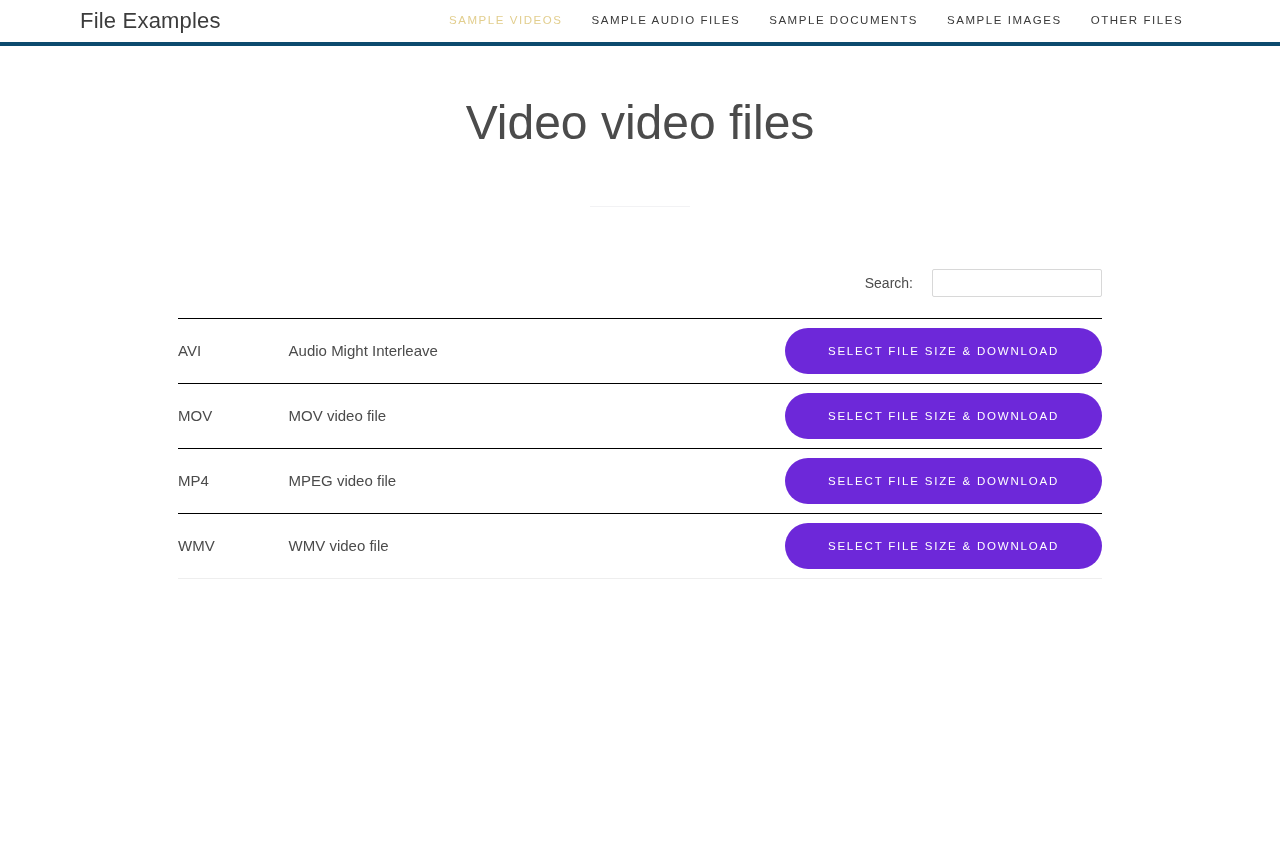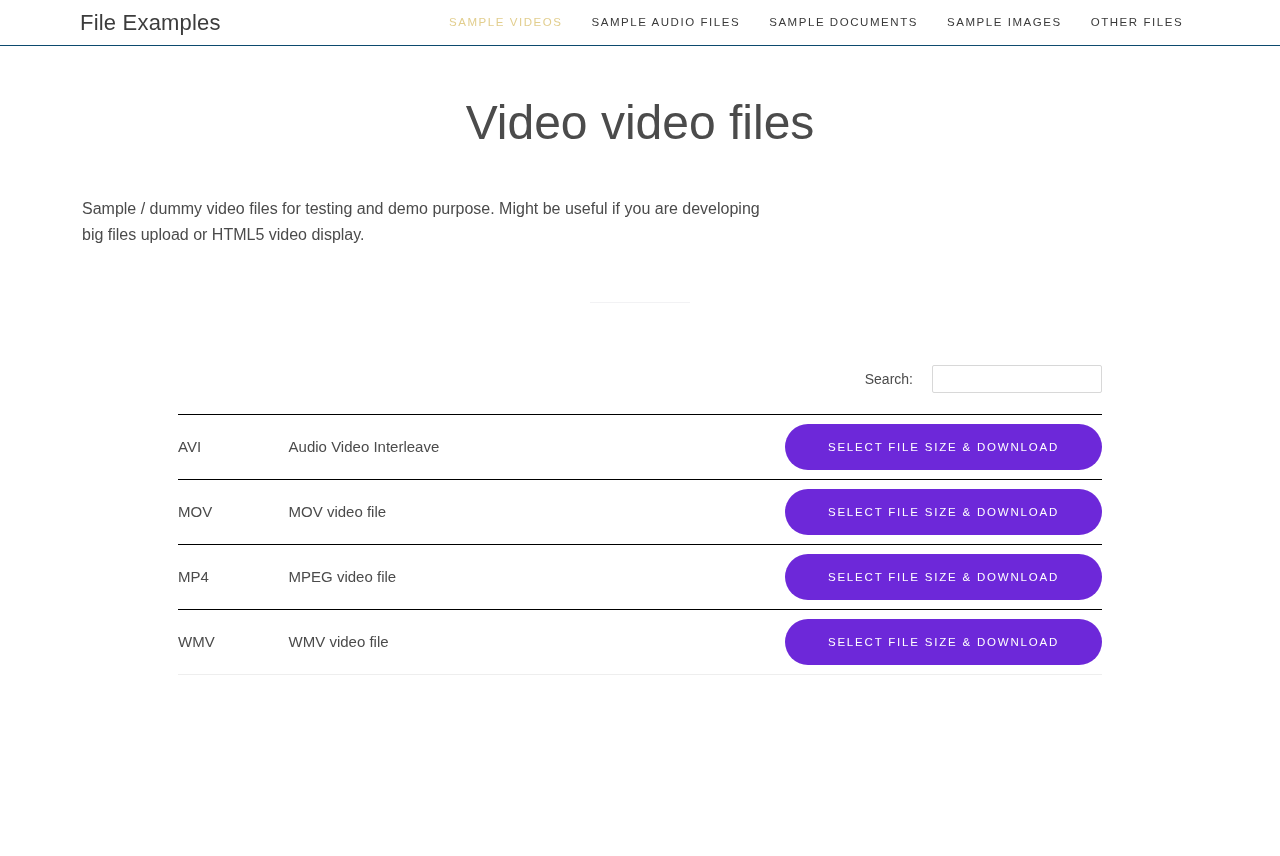--- a/index.html
+++ b/index.html
@@ -14,21 +14,21 @@
   }
   body {
     font-family: "Liberation Sans", "DejaVu Sans", sans-serif;
     color: #444444;
     -webkit-font-smoothing: antialiased;
   }
 
   
   .site-header {
     height: 46px;
-    border-bottom: 1px solid #0c4a6e;
+    border-bottom: 4px solid #0c4a6e;
     display: flex;
     align-items: center;
     background: #fff;
     position: relative;
   }
   .brand {
     position: absolute;
     left: 80px;
     top: 50%;
     transform: translateY(-50%);
@@ -181,38 +181,35 @@
     <a class="nav-link" href="#">SAMPLE DOCUMENTS</a>
     <a class="nav-link" href="#">SAMPLE IMAGES</a>
     <a class="nav-link" href="#">OTHER FILES</a>
   </nav>
 </header>
 
 <main class="page">
 
   <h1 class="page-title">Video video files</h1>
 
-  <div class="intro-wrap">
-    <p class="intro">Sample / dummy video files for testing and demo purpose. Might be useful if you are developing big files upload or HTML5 video display.</p>
-  </div>
 
   <div class="mini-divider"></div>
 
   <section class="table-area">
 
     <div class="search-row">
       <label class="search-label" for="tbl-search">Search:</label>
       <input class="search-input" id="tbl-search" type="search" placeholder="" style="">
     </div>
 
     <table class="file-table">
       <tbody>
         <tr>
           <td class="col-ext">AVI</td>
-          <td class="col-desc">Audio Video Interleave</td>
+          <td class="col-desc">Audio Might Interleave</td>
           <td class="col-action">
             <button class="dl-button">SELECT FILE SIZE &amp; DOWNLOAD</button>
           </td>
         </tr>
         <tr>
           <td class="col-ext">MOV</td>
           <td class="col-desc">MOV video file</td>
           <td class="col-action">
             <button class="dl-button">SELECT FILE SIZE &amp; DOWNLOAD</button>
           </td>

